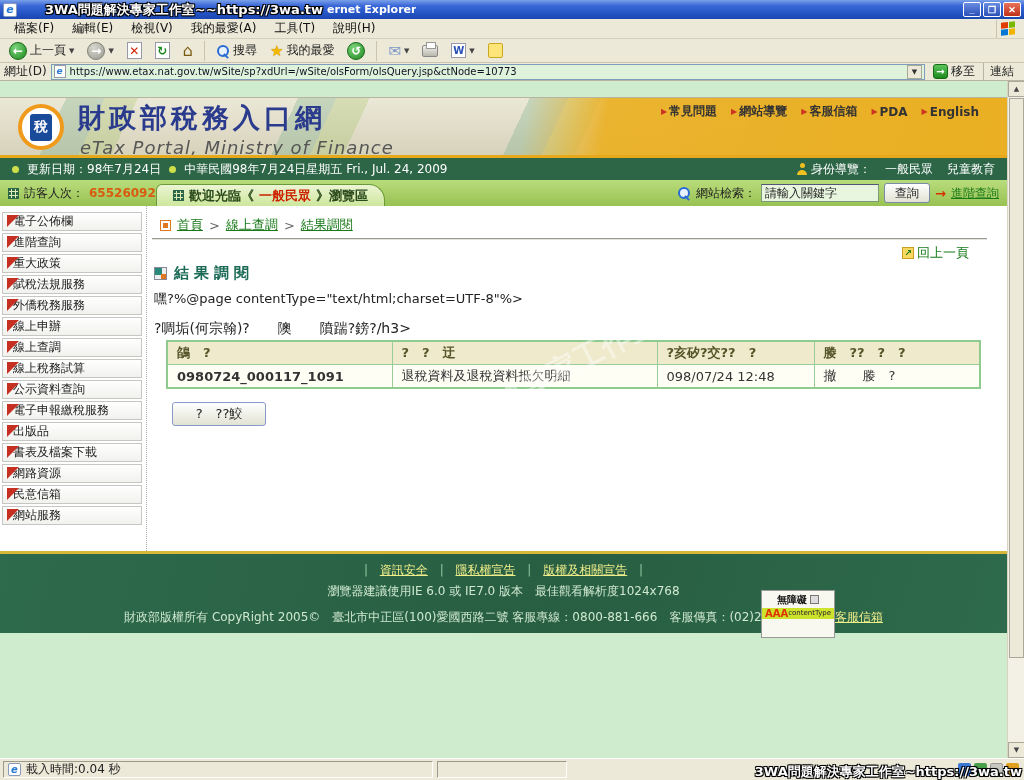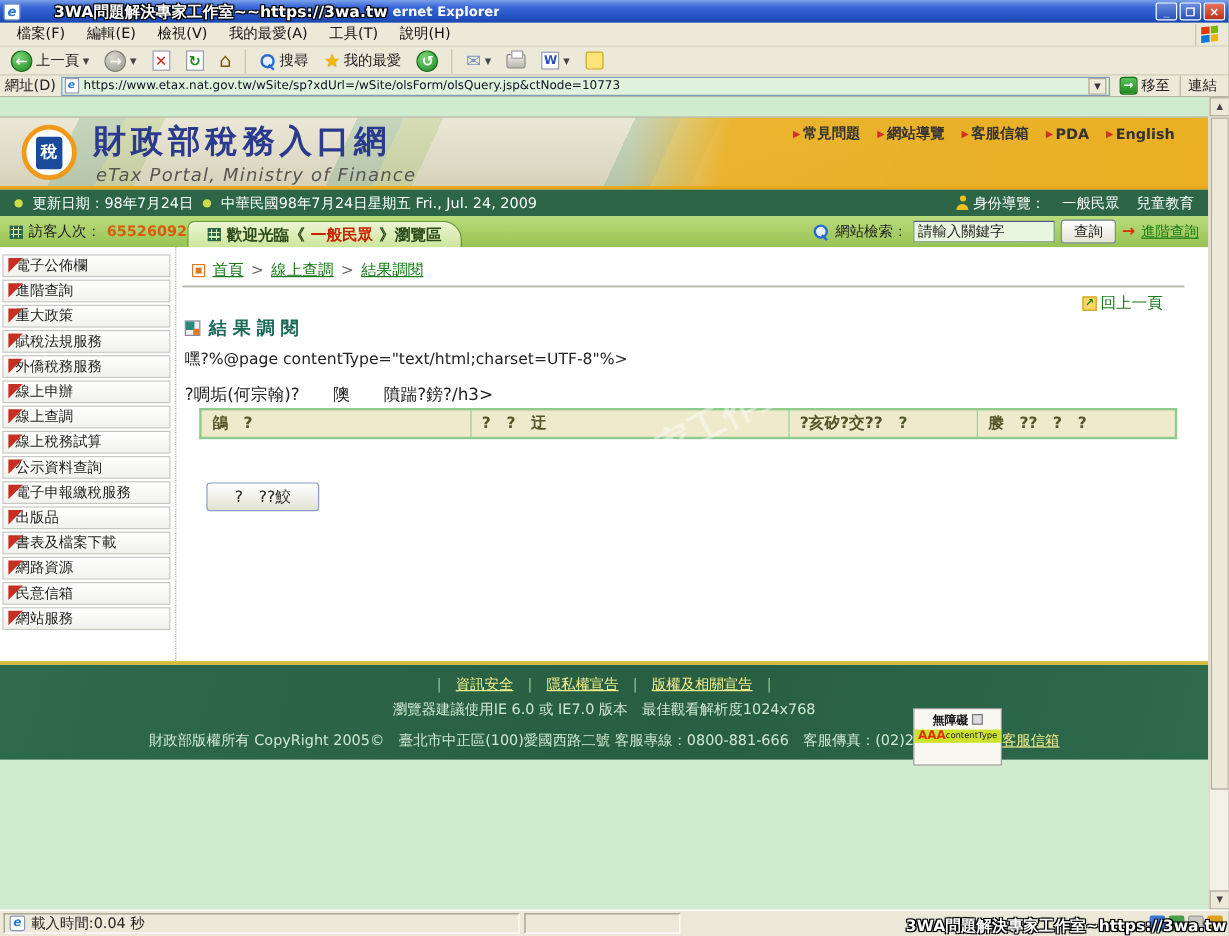--- a/index.html
+++ b/index.html
@@ -75,21 +75,21 @@
       linear-gradient(100deg, rgba(240,180,40,0) 0 52%, rgba(235,176,34,.92) 60%, #eaaf22 100%),
       repeating-linear-gradient(115deg, rgba(110,170,130,0) 0 60px, rgba(110,170,130,.30) 60px 95px, rgba(150,190,80,.25) 95px 125px, rgba(110,170,130,0) 125px 210px),
       linear-gradient(#ece8d8,#d6d2ba);
     border-top:1px solid #b8b4a0; }
   .logo { position:absolute; left:18px; top:6px; width:46px; height:46px; border-radius:50%; background:#fff;
     border:4px solid #f09a1c; display:flex; align-items:center; justify-content:center; }
   .logo-inner { width:22px; height:27px; background:#1a4a9a; border-radius:3px; color:#fff; font-size:14px; font-weight:bold;
     display:flex; align-items:center; justify-content:center; }
   .sitename { position:absolute; left:78px; top:2px; font-family:"DejaVu Serif", serif; font-size:27px; font-weight:bold;
     color:#2a3a8c; letter-spacing:4px; white-space:nowrap; }
-  .sitename-en { position:absolute; left:80px; top:38px; font-size:15px; font-style:italic; color:#555;
+  .sitename-en { position:absolute; left:80px; top:38px; font-size:18px; font-style:italic; color:#555;
     border-top:1px solid #9a96886; padding-top:1px; letter-spacing:1px; }
   .topnav { position:absolute; right:28px; top:5px; display:flex; gap:14px; font-size:12px; font-weight:bold; color:#333; }
   .topnav .tn { display:flex; align-items:center; gap:2px; cursor:pointer; }
   .tn-arrow { color:#c32; font-size:8px; }
 
   .yellowline { position:absolute; top:74px; left:0; width:1007px; height:3px; background:#e8a81c; }
 
   
   .datebar { position:absolute; top:77px; left:0; width:1007px; height:22px; background:#2d6647;
     display:flex; align-items:center; padding:0 12px; gap:8px; font-size:12px; color:#fff; }
@@ -459,20 +459,26 @@
         <div class="garbled-h">?啁垢(何宗翰)?　　隩　　隫踹?鎊?/h3&gt;</div>
 
         <table class="rtable">
           <tbody>
               <tr>
             <th class="c1">鵮　?</th>
             <th class="c2">?　?　迂</th>
             <th class="c3">?亥矽?交??　?</th>
             <th class="c4">媵　??　?　?</th>
           </tr>
+          <tr>
+            <td class="c1 td-id">0980724_000117_1091</td>
+            <td class="c2">退稅資料及退稅資料抵欠明細</td>
+            <td class="c3">098/07/24 12:48</td>
+            <td class="c4">撤　　媵　?</td>
+          </tr>
         </tbody>
           </table>
 
         <button class="act-btn">?　??鮫</button>
       </div>
     </div>
 
     <div class="footer">
       <div class="f-links">
         <span>|</span>

